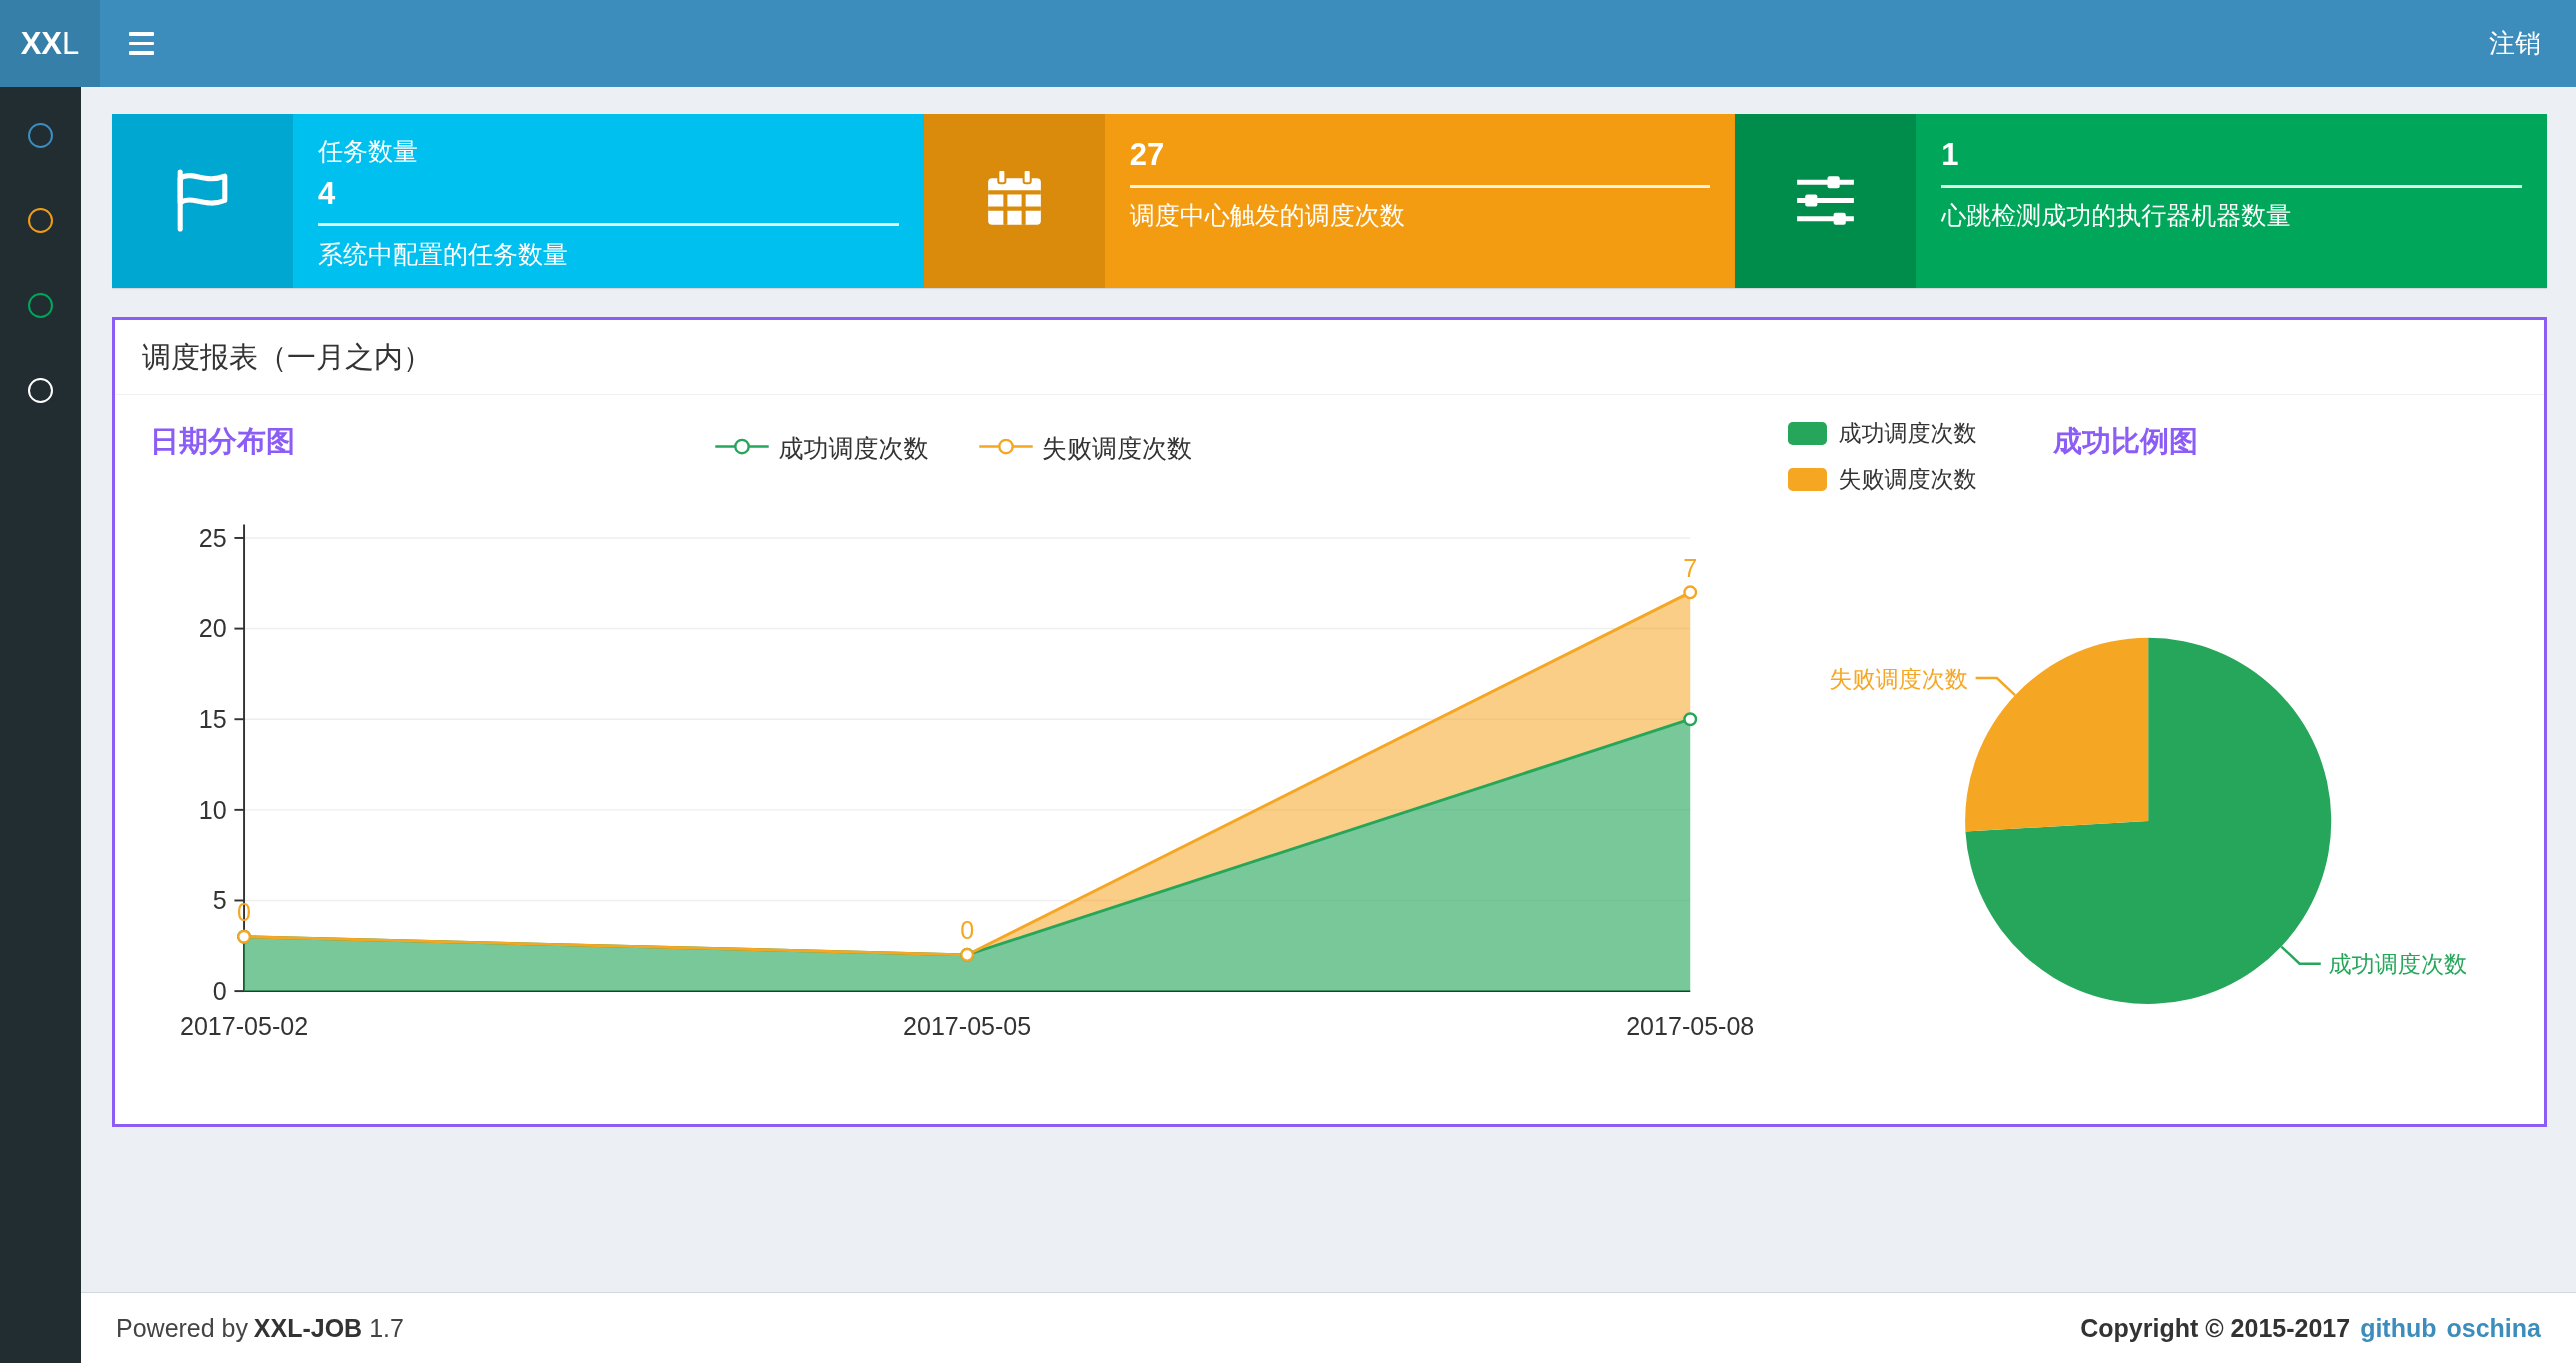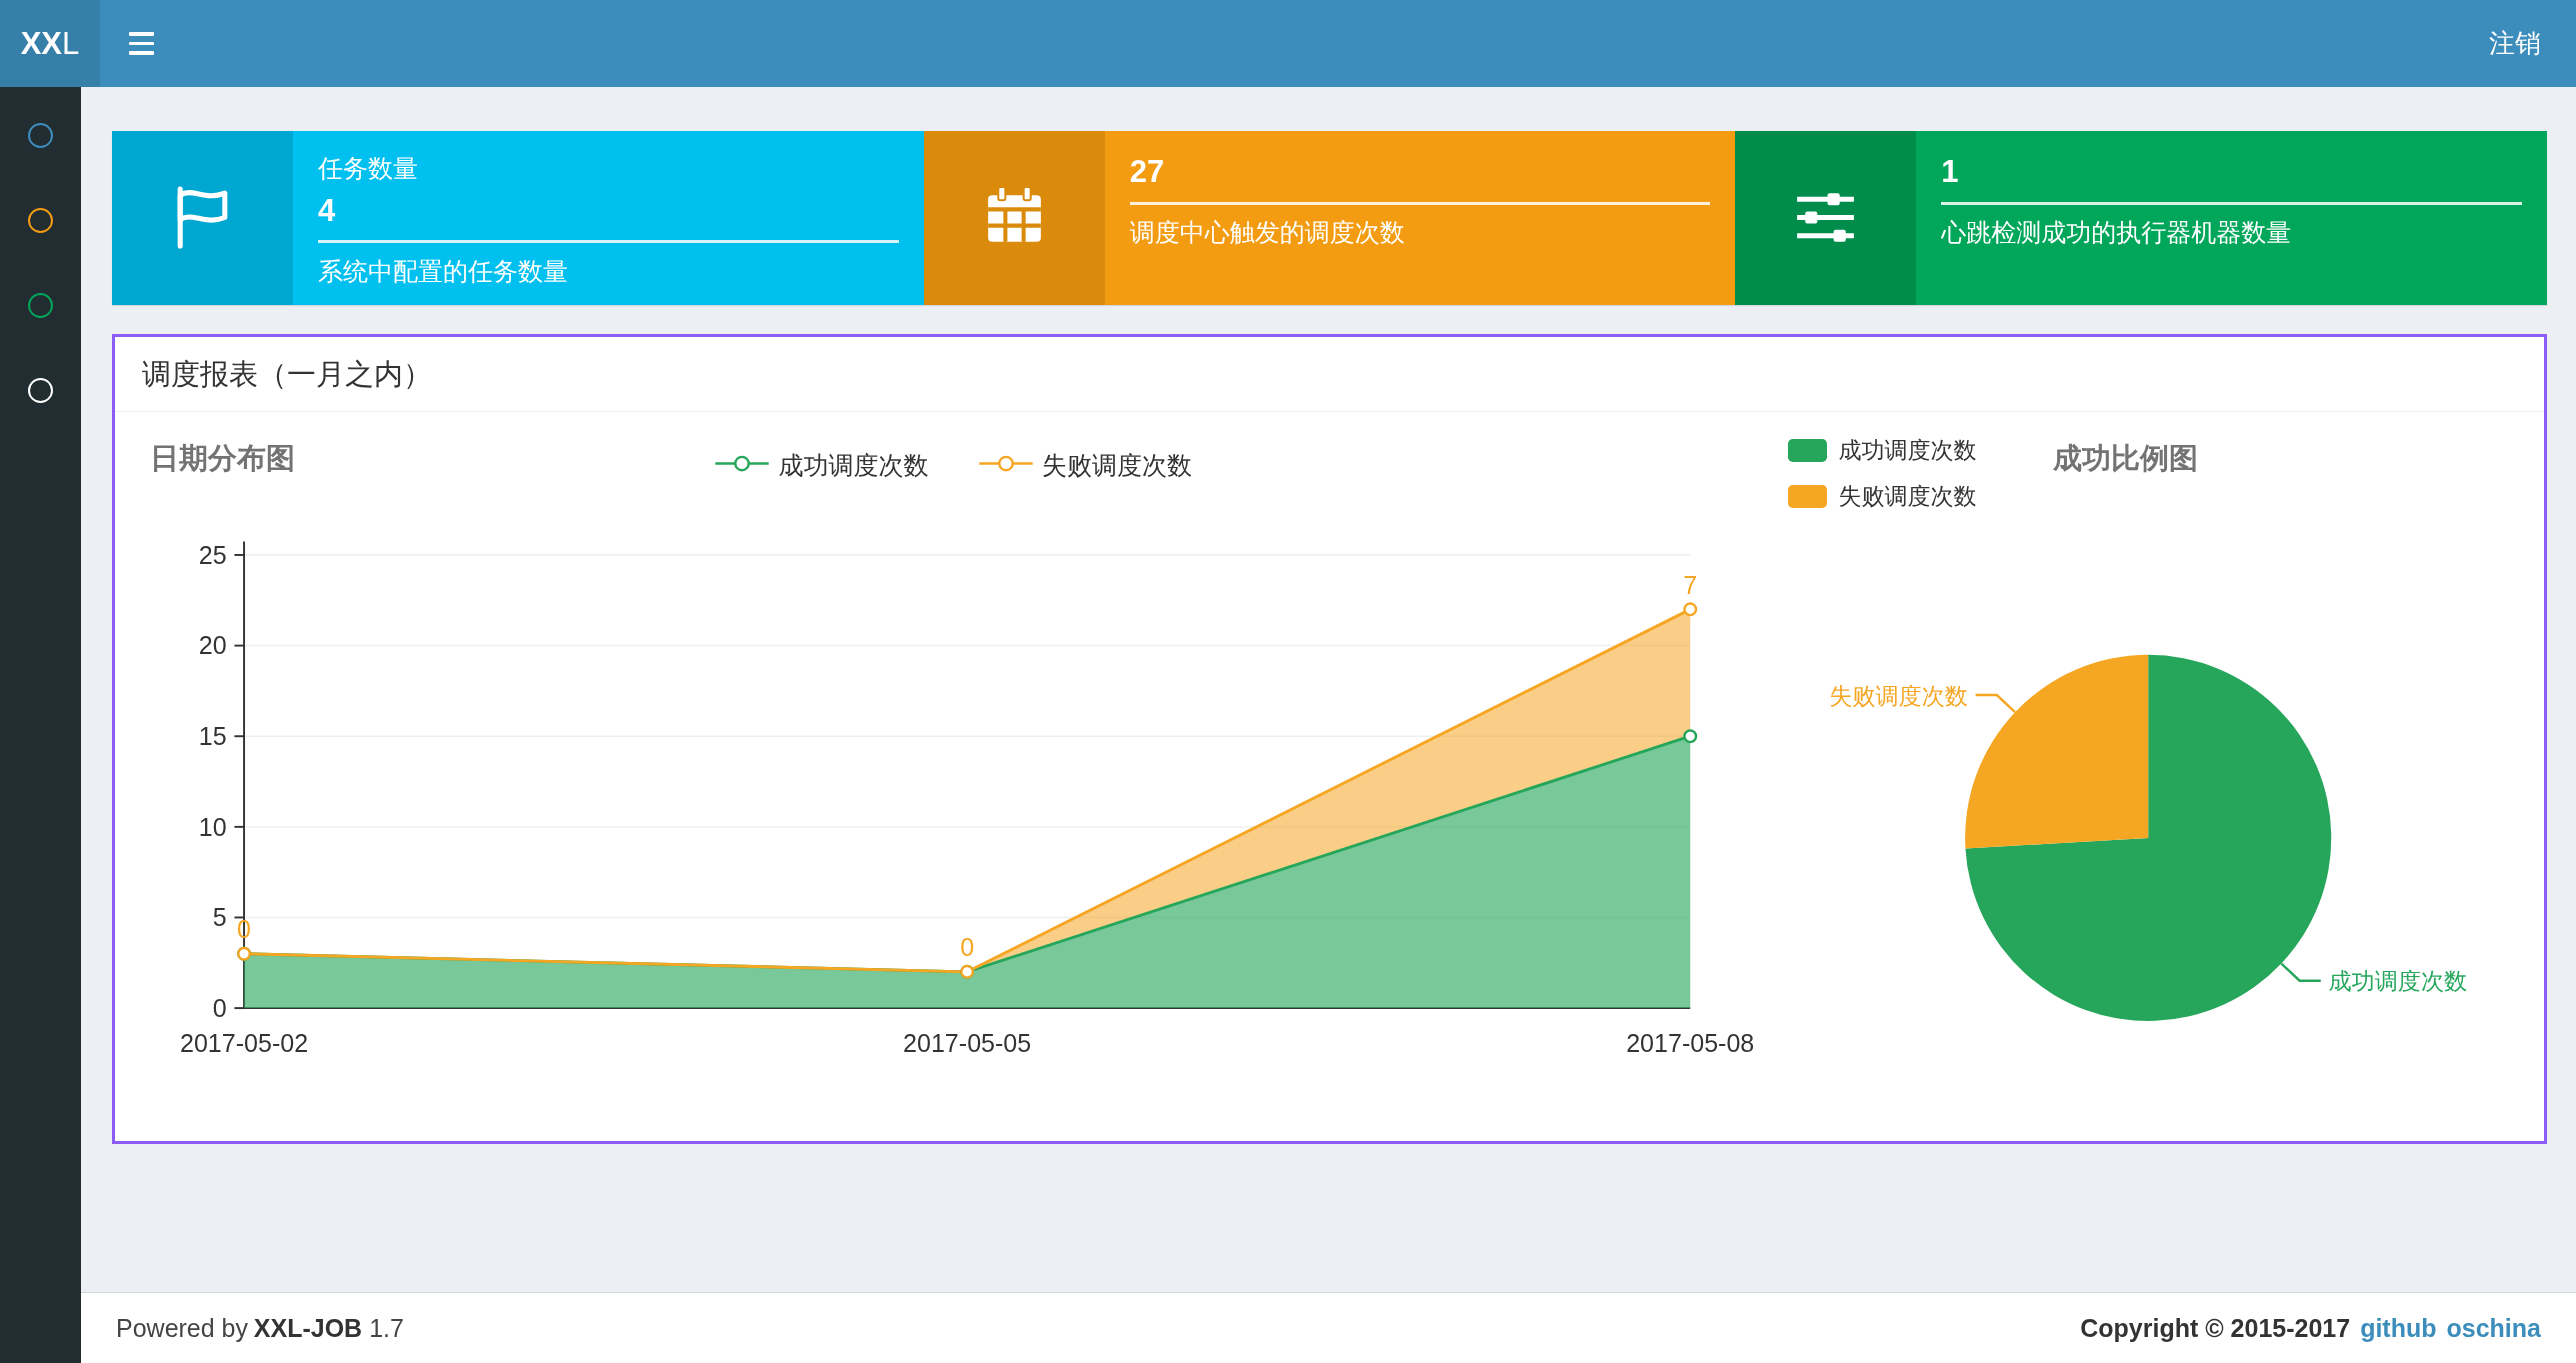--- a/index.html
+++ b/index.html
@@ -22,36 +22,36 @@
   .side-item:first-child{margin-top:5.8px;}
   .dot{width:25px;height:25px;border:2.9px solid #fff;border-radius:50%;}
 
   
   .main{margin-left:81px;padding:17.4px 29px 0 31px;}
   .content-header{margin:9.6px 0 0 0;line-height:58px;}
   .content-header .title{font-size:39px;color:#4a4a4a;font-weight:500;}
   .content-header .subtitle{font-size:24px;color:#8a8a8a;margin-left:11.6px;}
 
   
-  .boxes{display:flex;margin-top:38px;}
+  .boxes{display:flex;margin-top:21px;}
   .info-box{flex:1;height:174px;display:flex;color:#fff;box-shadow:0 1px 1px rgba(0,0,0,.1);}
   .ib-icon{width:181px;display:flex;align-items:center;justify-content:center;}
   .ib-content{flex:1;padding:15.4px 25px 0 25px;}
   .ib-title{font-size:25px;margin-top:5.8px;}
   .ib-value{font-size:31px;font-weight:bold;margin-top:7.7px;}
   .ib-line{height:2.9px;background:rgba(255,255,255,.85);margin:11.6px 0 11.6px 0;}
   .ib-desc{font-size:25px;}
 
   
   .panel{margin-top:29px;background:#fff;border:3px solid #8b5cf6;}
   .panel-header{height:75px;line-height:75px;padding:0 27px;font-size:29px;font-weight:500;color:#333;
     border-bottom:1px solid #f1f1f1;}
   .panel-body{position:relative;height:729px;}
 
-  .chart-title{position:absolute;font-size:29px;font-weight:bold;color:#737373;text-align:right;}
+  .chart-title{position:absolute;font-size:29px;font-weight:bold;color:#8b5cf6;text-align:right;}
   .line-chart-title{left:35px;top:27px;}
   .pie-chart-title{left:1938px;top:27px;}
 
   .line-legend{position:absolute;left:0;top:37px;width:1677px;display:flex;justify-content:center;gap:50px;}
   .legend-item{display:flex;align-items:center;gap:9.6px;font-size:25px;color:#333;cursor:pointer;}
 
   .pie-legend{position:absolute;left:1673px;top:23px;}
   .pie-legend-item{display:flex;align-items:center;gap:11.6px;font-size:23px;color:#333;margin-bottom:15.4px;cursor:pointer;}
   .swatch{display:inline-block;width:39px;height:23px;border-radius:4.8px;}
 

